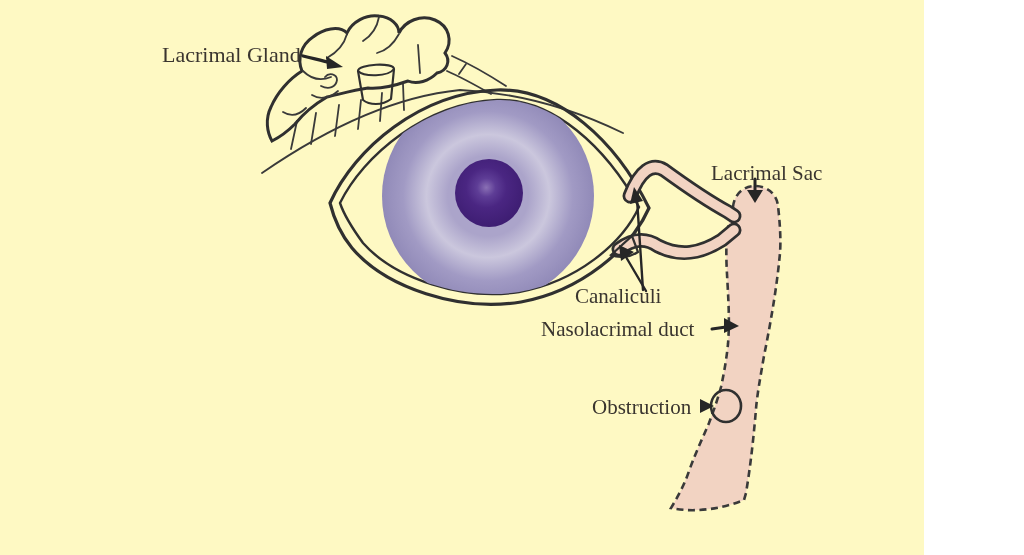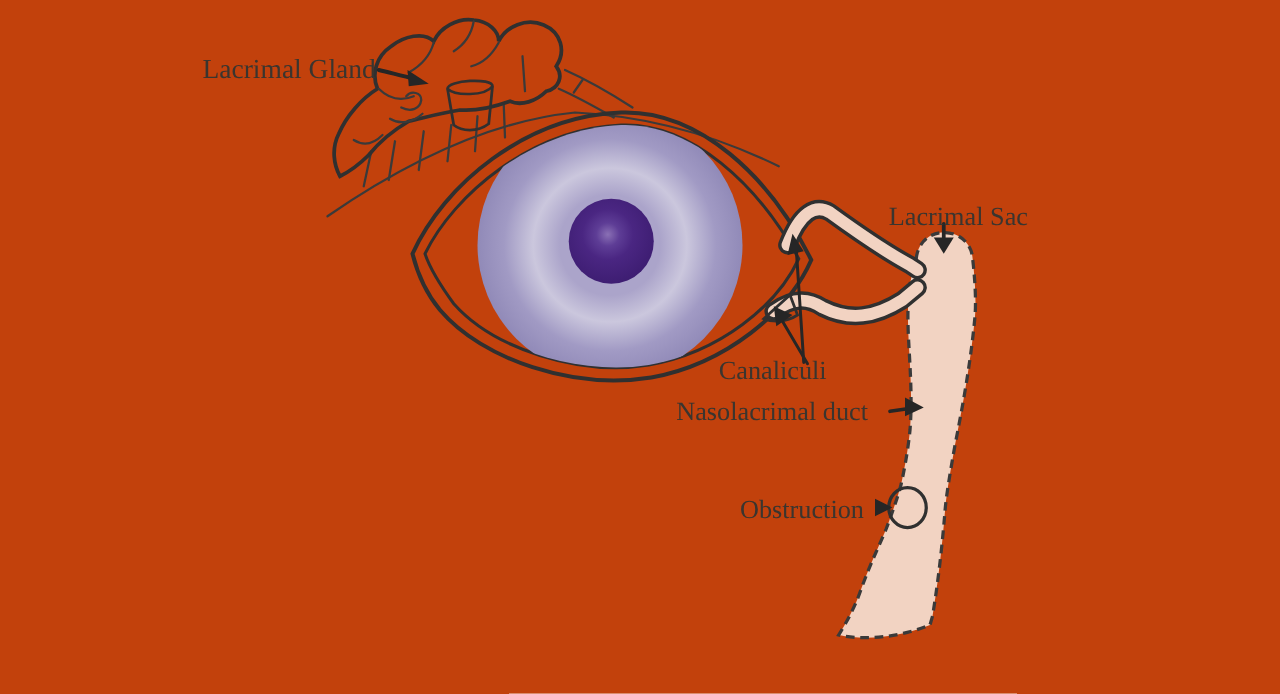--- a/index.html
+++ b/index.html
@@ -1,17 +1,17 @@
 <!DOCTYPE html>
 <html><head>
 <meta charset="utf-8">
 <style>
   html,body{margin:0;padding:0;background:#ffffff;}
   .stage{
-    position:relative;width:1024px;height:555px;background:#c2410c;overflow:hidden;
+    position:relative;width:924px;height:555px;background:#fef9c3;overflow:hidden;
     font-family:"Liberation Serif","DejaVu Serif",serif;
   }
   svg{position:absolute;left:0;top:0;}
   .ol{stroke:#303030;fill:none;}
   .thin{stroke:#3a3a3a;stroke-width:1.8;fill:none;stroke-linecap:round;}
   .lbl{fill:#3a352f;font-family:"Liberation Serif","DejaVu Serif",serif;font-size:21px;}
   .lbl-lg{font-size:22px;}
   .arrow-fill{fill:#262626;stroke:none;}
   .arrow-line{stroke:#262626;fill:none;stroke-linecap:round;}
   .dashed{stroke:#3a3a3a;stroke-width:2.6;stroke-dasharray:7 4.5;fill-opacity:1;}

